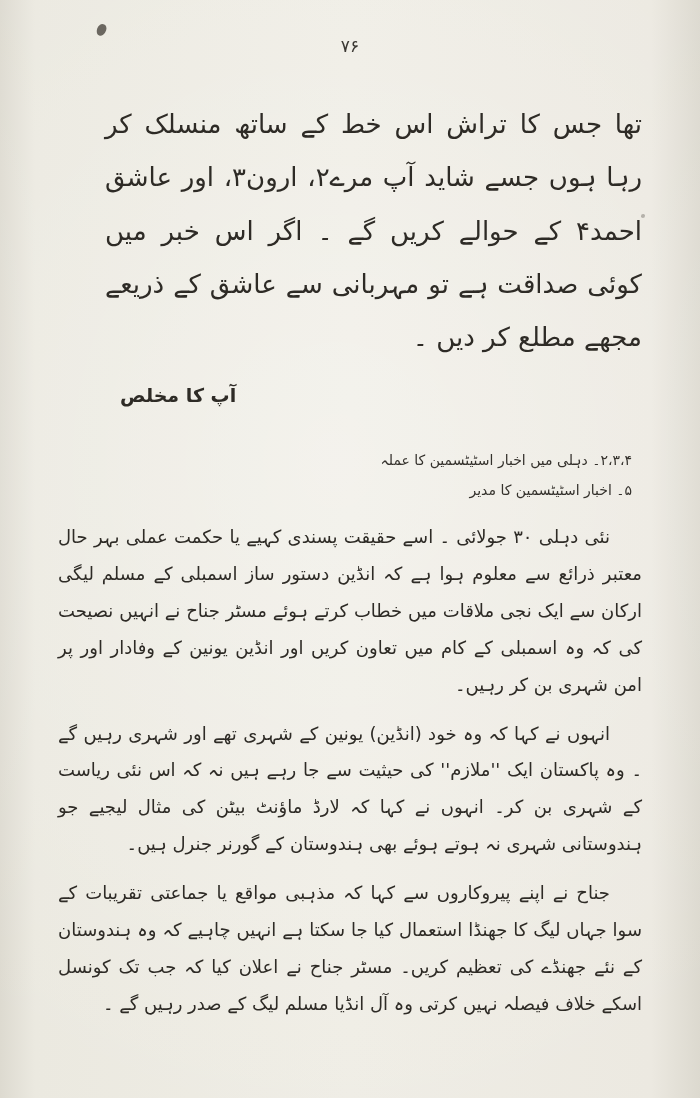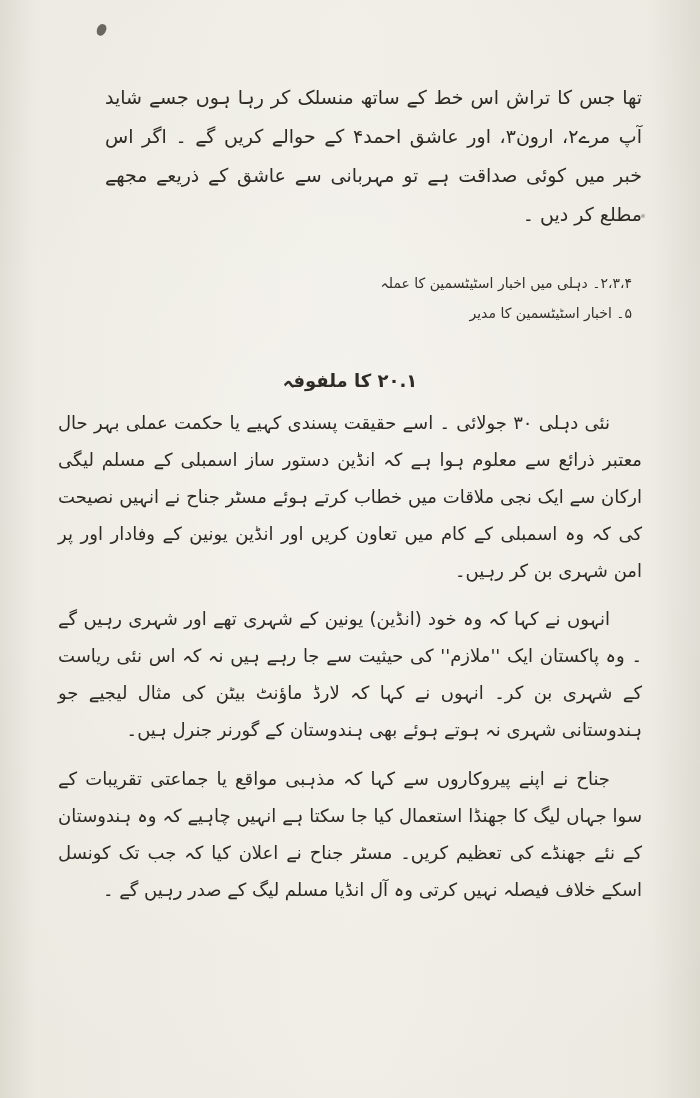--- a/index.html
+++ b/index.html
@@ -26,21 +26,21 @@
 
   .page-number {
     text-align: center;
     font-size: 17px;
     letter-spacing: 3px;
     color: #3b3833;
   }
 
   .letter-body {
     margin-top: 42px;
-    font-size: 19px;
+    font-size: 26px;
     line-height: 2.05;
     text-align: justify;
     text-justify: inter-word;
     margin-left: 47px;
   }
 
   .closing-block {
     margin-top: 16px;
     text-align: left;
     padding-left: 62px;
@@ -116,31 +116,32 @@
   .scan-mark.m2 { left: 641px; top: 214px; width: 4px; height: 4px; opacity: 0.35; }
 </style>
 </head>
 <body>
 
 <span class="scan-mark m1"></span>
 <span class="scan-mark m2"></span>
 
 <div class="page-inner">
 
+  <div class="page-number">۷۶</div>
 
   <p class="letter-body">تھا جس کا تراش اس خط کے ساتھ منسلک کر رہا ہوں جسے شاید آپ مرے۲، ارون۳، اور عاشق احمد۴ کے حوالے کریں گے ۔ اگر اس خبر میں کوئی صداقت ہے تو مہربانی سے عاشق کے ذریعے مجھے مطلع کر دیں ۔</p>
 
+  <div class="closing-block">آپ کا مخلص</div>
 
 
   <div class="footnotes-block">
     <div>۲،۳،۴۔ دہلی میں اخبار اسٹیٹسمین کا عملہ</div>
     <div>۵۔ اخبار اسٹیٹسمین کا مدیر</div>
   </div>
 
-  <div class="section-label">۲۰.۱ کا ملفوفہ</div>
 
 
 
   <p class="article-paragraph">نئی دہلی ۳۰ جولائی ۔ اسے حقیقت پسندی کہیے یا حکمت عملی بہر حال معتبر ذرائع سے معلوم ہوا ہے کہ انڈین دستور ساز اسمبلی کے مسلم لیگی ارکان سے ایک نجی ملاقات میں خطاب کرتے ہوئے مسٹر جناح نے انہیں نصیحت کی کہ وہ اسمبلی کے کام میں تعاون کریں اور انڈین یونین کے وفادار اور پر امن شہری بن کر رہیں۔</p>
 
   <p class="article-paragraph">انہوں نے کہا کہ وہ خود (انڈین) یونین کے شہری تھے اور شہری رہیں گے ۔ وہ پاکستان ایک ''ملازم'' کی حیثیت سے جا رہے ہیں نہ کہ اس نئی ریاست کے شہری بن کر۔ انہوں نے کہا کہ لارڈ ماؤنٹ بیٹن کی مثال لیجیے جو ہندوستانی شہری نہ ہوتے ہوئے بھی ہندوستان کے گورنر جنرل ہیں۔</p>
 
   <p class="article-paragraph">جناح نے اپنے پیروکاروں سے کہا کہ مذہبی مواقع یا جماعتی تقریبات کے سوا جہاں لیگ کا جھنڈا استعمال کیا جا سکتا ہے انہیں چاہیے کہ وہ ہندوستان کے نئے جھنڈے کی تعظیم کریں۔ مسٹر جناح نے اعلان کیا کہ جب تک کونسل اسکے خلاف فیصلہ نہیں کرتی وہ آل انڈیا مسلم لیگ کے صدر رہیں گے ۔</p>
 
 </div>

